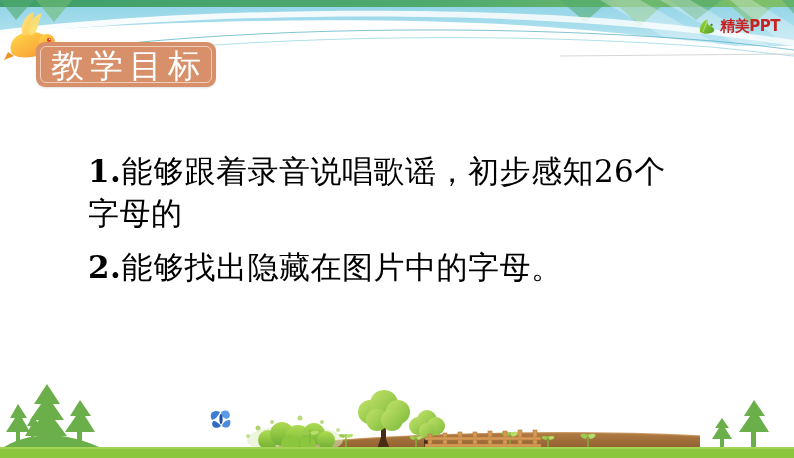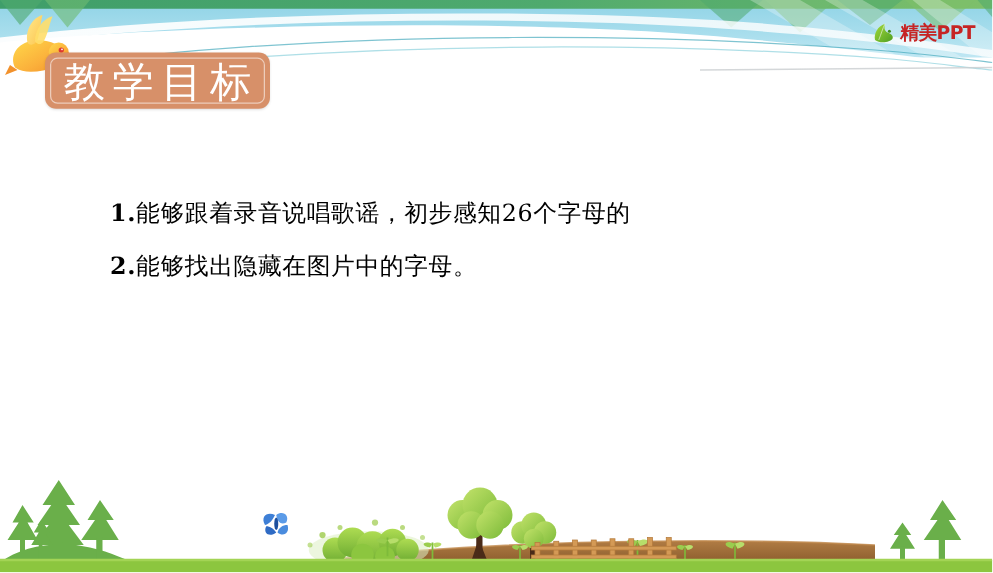--- a/index.html
+++ b/index.html
@@ -95,30 +95,30 @@
   .content {
     position: absolute;
     left: 88px;
     top: 150px;
     width: 600px;
     z-index: 5;
   }
   .bullet {
     color: #000000;
     font-family: "DejaVu Serif", "Liberation Serif", serif;
-    font-size: 19px;
+    font-size: 31px;
     line-height: 42px;
     letter-spacing: 0.5px;
     margin: 0;
   }
   .bullet .num {
     font-weight: bold;
     font-family: "DejaVu Serif", serif;
   }
-  .bullet-2 { margin-top: 0; }
+  .bullet-2 { margin-top: 12px; }
   .indent-line { display: block; padding-left: 16px; }
 
   
   .footer {
     position: absolute;
     left: 0;
     bottom: 0;
     width: 794px;
     height: 80px;
     z-index: 4;

